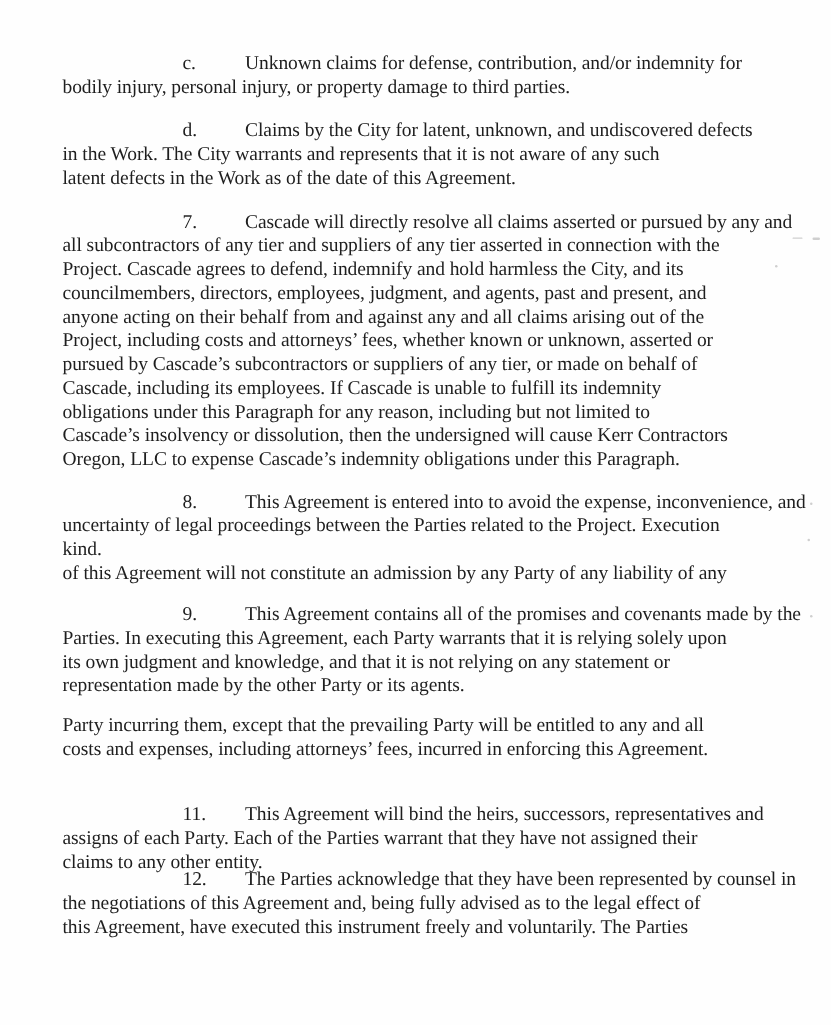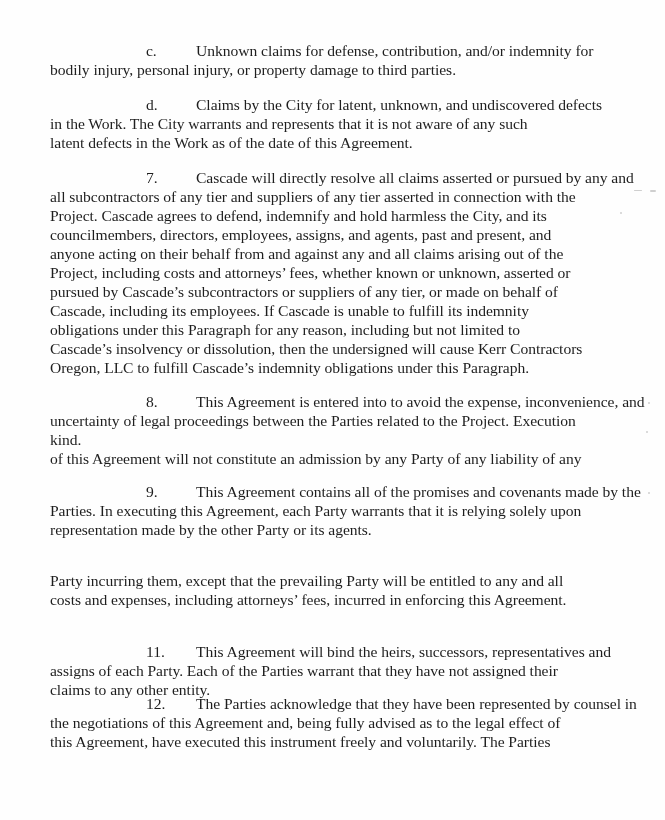--- a/index.html
+++ b/index.html
@@ -44,46 +44,47 @@
     <span class="line">latent defects in the Work as of the date of this Agreement.</span>
   </div>
 
   <div class="para" style="top:168px">
     <span class="line first" style="padding-left:0">
       <span class="num">7.</span>
       <span class="txt" style="padding-left:146px">Cascade will directly resolve all claims asserted or pursued by any and</span>
     </span>
     <span class="line">all subcontractors of any tier and suppliers of any tier asserted in connection with the</span>
     <span class="line">Project.  Cascade agrees to defend, indemnify and hold harmless the City, and its</span>
-    <span class="line">councilmembers, directors, employees, assigns, and agents, past and present, and</span>
+    <span class="line">councilmembers, directors, employees, judgment, and agents, past and present, and</span>
     <span class="line">anyone acting on their behalf from and against any and all claims arising out of the</span>
     <span class="line">Project, including costs and attorneys’ fees, whether known or unknown, asserted or</span>
     <span class="line">pursued by Cascade’s subcontractors or suppliers of any tier, or made on behalf of</span>
     <span class="line">Cascade, including its employees. If Cascade is unable to fulfill its indemnity</span>
     <span class="line">obligations under this Paragraph for any reason, including but not limited to</span>
     <span class="line">Cascade’s insolvency or dissolution, then the undersigned will cause Kerr Contractors</span>
-    <span class="line">Oregon, LLC to fulfill Cascade’s indemnity obligations under this Paragraph.</span>
+    <span class="line">Oregon, LLC to expense Cascade’s indemnity obligations under this Paragraph.</span>
   </div>
 
   <div class="para" style="top:392px">
     <span class="line first" style="padding-left:0">
       <span class="num">8.</span>
       <span class="txt" style="padding-left:146px">This Agreement is entered into to avoid the expense, inconvenience, and</span>
     </span>
     <span class="line">uncertainty of legal proceedings between the Parties related to the Project. Execution</span>
     <span class="line">kind.</span>
     <span class="line">of this Agreement will not constitute an admission by any Party of any liability of any</span>
   </div>
 
   <div class="para" style="top:482px">
     <span class="line first" style="padding-left:0">
       <span class="num">9.</span>
       <span class="txt" style="padding-left:146px">This Agreement contains all of the promises and covenants made by the</span>
     </span>
     <span class="line">Parties. In executing this Agreement, each Party warrants that it is relying solely upon</span>
+    <span class="line">its own judgment and knowledge, and that it is not relying on any statement or</span>
     <span class="line">representation made by the other Party or its agents.</span>
   </div>
 
   <div class="para" style="top:571px">
     <span class="line">Party incurring them, except that the prevailing Party will be entitled to any and all</span>
     <span class="line">costs and expenses, including attorneys’ fees, incurred in enforcing this Agreement.</span>
   </div>
 
   <div class="para" style="top:642px">
     <span class="line first" style="padding-left:0">

